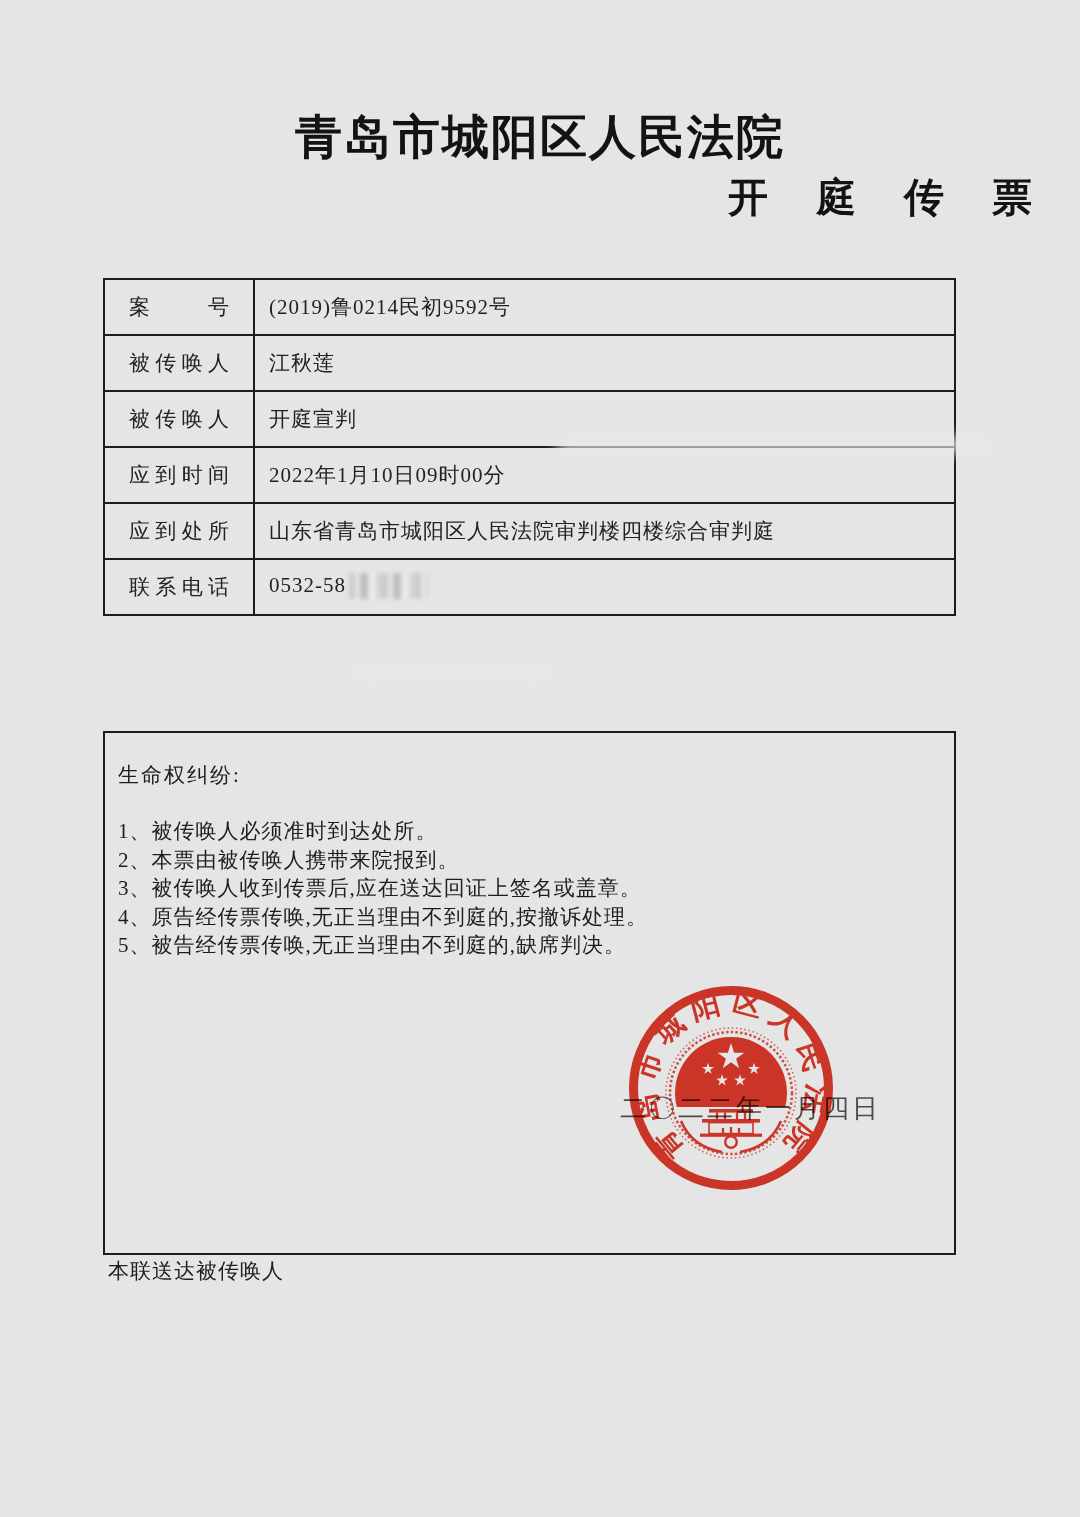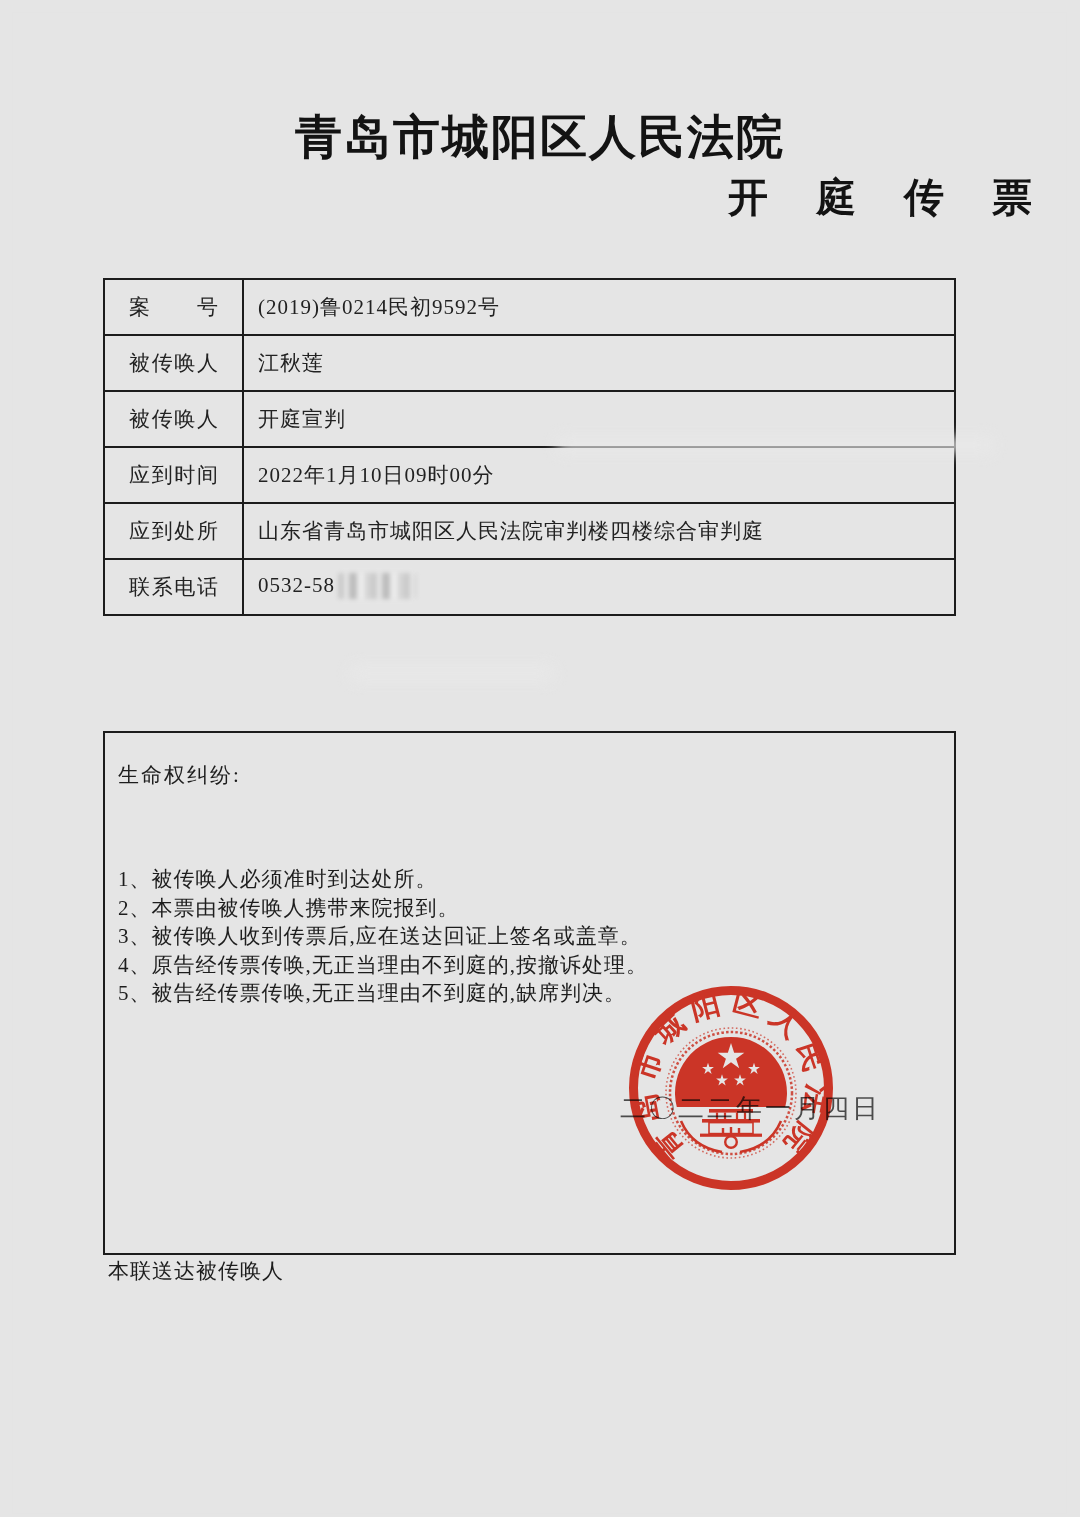--- a/index.html
+++ b/index.html
@@ -14,38 +14,38 @@
   .doc-title { position: absolute; top: 106px; left: 0; width: 1080px; text-align: center;
                font-size: 47px; font-weight: 700; letter-spacing: 2px; color: #131313; white-space: nowrap; }
   .doc-subtitle { position: absolute; top: 170px; left: 0; width: 1080px; text-align: right;
                   font-size: 40px; font-weight: 700; letter-spacing: 48px; text-indent: 48px;
                   color: #131313; white-space: nowrap; }
 
   table.summons { position: absolute; left: 103px; top: 278px; width: 853px;
                   border-collapse: collapse; table-layout: fixed; }
   table.summons td { border: 2px solid #1c1c1c; height: 56px; vertical-align: middle;
                      font-size: 21px; color: #222; }
-  td.cell-label { width: 139px; padding: 4px 24px; text-align: justify; text-align-last: justify; }
+  td.cell-label { width: 150px; padding: 4px 24px; text-align: justify; text-align-last: justify; }
   td.cell-value { padding: 0 15px 0 14px; letter-spacing: 1px; }
 
   .redact { display: inline-block; vertical-align: middle; transform: translateY(-2px);
             margin-left: 3px; border-radius: 2px; opacity: .65; filter: blur(2.2px);
             background: repeating-linear-gradient(90deg,#bdbdbd 0 6px,#e7e7e7 6px 11px,
                         #a9a9a9 11px 19px,#efefef 19px 27px,#cccccc 27px 33px); }
   .redact-address { width: 394px; height: 31px; }
   .redact-phone   { width: 78px;  height: 26px; }
   .smudge { position: absolute; background: #e9e9e9; filter: blur(7px); border-radius: 9px;
             opacity: .85; pointer-events: none; }
   .smudge-1 { left: 556px; top: 437px; width: 438px; height: 16px; }
   .smudge-2 { left: 350px; top: 666px; width: 204px; height: 15px; }
 
   .notes-box { position: absolute; left: 103px; top: 731px; width: 853px; height: 524px;
                border: 2px solid #1c1c1c; }
   .notes-heading { position: absolute; left: 13px; top: 28px; font-size: 21px; letter-spacing: 2px; }
-  .notes-list { position: absolute; left: 13px; top: 84px; font-size: 21px; margin-top: 48px; }
+  .notes-list { position: absolute; left: 13px; top: 84px; font-size: 21px; }
   .notes-item { line-height: 28.5px; letter-spacing: 1px; white-space: nowrap; }
 
   .issue-date { position: absolute; left: 620px; top: 1091px; z-index: 1;
                 font-size: 26px; letter-spacing: 3px; color: #3e3e3e; opacity: .92; white-space: nowrap; }
 
   .seal { position: absolute; left: 624px; top: 981px; width: 214px; height: 214px; z-index: 2;
           mix-blend-mode: multiply; opacity: .95; }
   .sr-f { fill: var(--seal-red); }
   .sr-s { stroke: var(--seal-red); fill: none; }
   .star-w { fill: #ffffff; }

